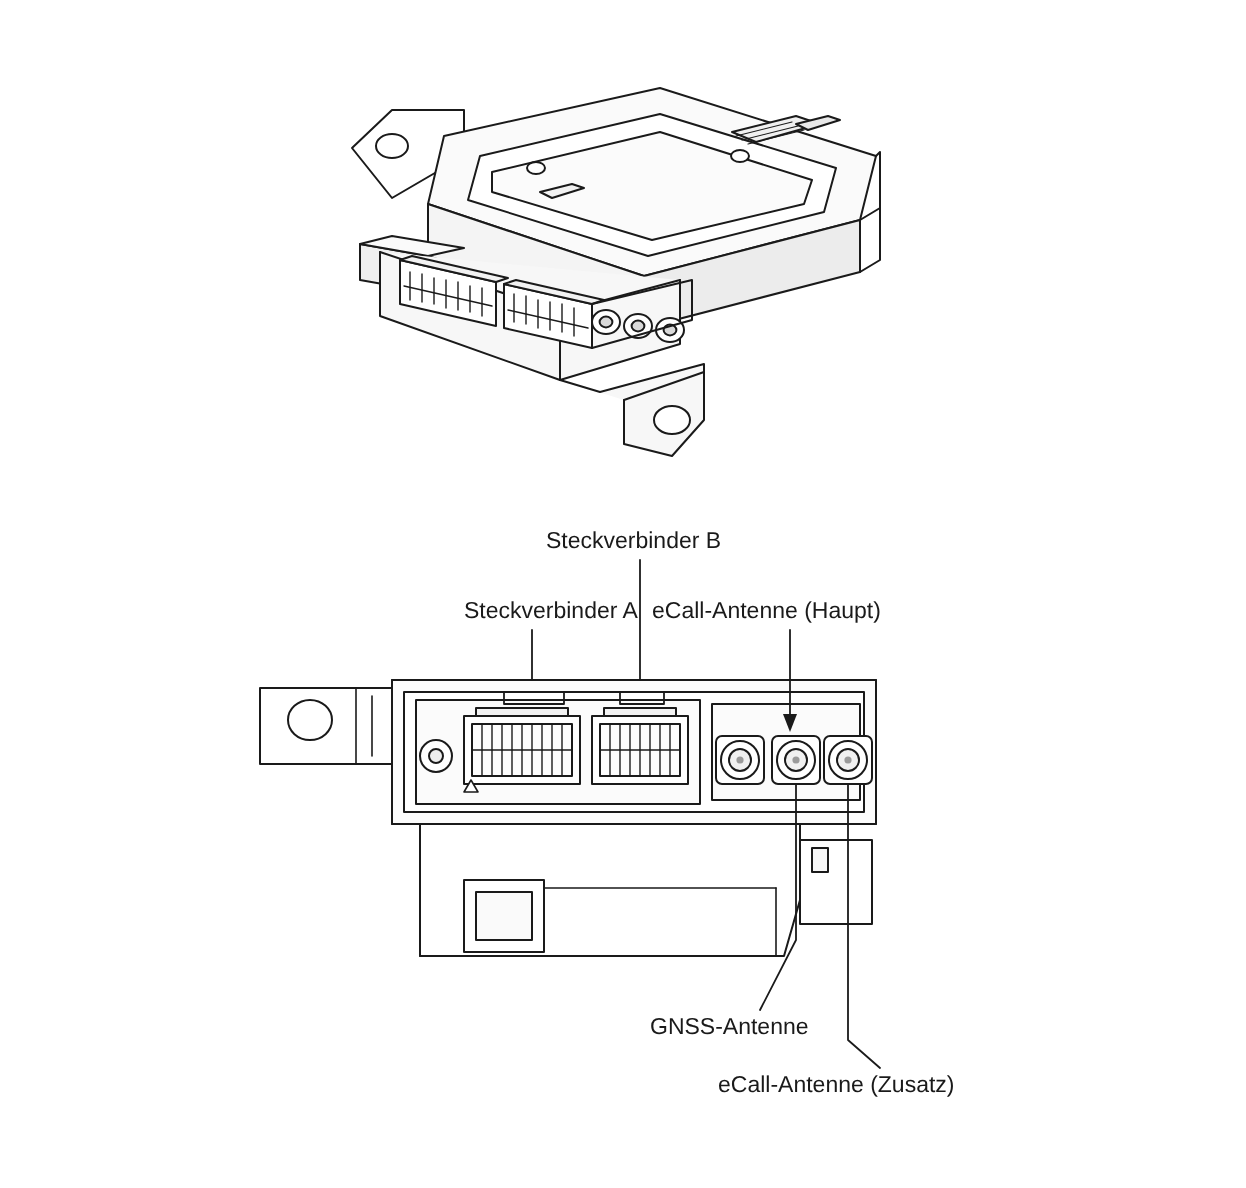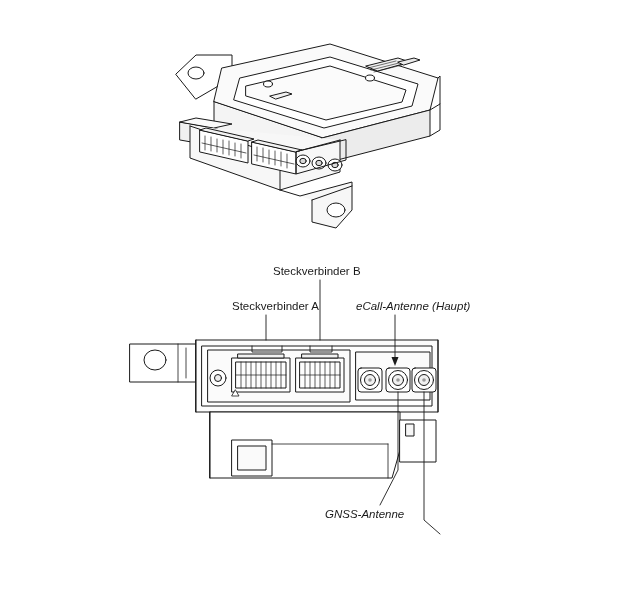--- a/index.html
+++ b/index.html
@@ -24,22 +24,22 @@
   .label {
     position: absolute;
     font-family: "Liberation Sans", sans-serif;
     font-size: 11.5px;
     color: #1a1a1a;
     white-space: nowrap;
     line-height: 13px;
   }
   #label-steckverbinder-b { left: 273px; top: 265px; }
   #label-steckverbinder-a { left: 232px; top: 300px; }
-  #label-ecall-haupt      { left: 356px; top: 300px; font-style: italic; }
-  #label-gnss             { left: 325px; top: 508px; font-style: italic; }
+  #label-ecall-haupt      { left: 326px; top: 300px; }
+  #label-gnss             { left: 325px; top: 508px; }
   #label-ecall-zusatz     { left: 359px; top: 537px; }
   svg { display: block; }
 </style>
 </head>
 <body>
 
 <div id="diagram-root">
 
   <svg width="623" height="594" viewBox="0 0 623 594">
 
@@ -223,14 +223,15 @@
   </svg>
 
   <div class="label" id="label-steckverbinder-b">Steckverbinder B</div>
 
   <div class="label" id="label-steckverbinder-a">Steckverbinder A</div>
 
   <div class="label" id="label-ecall-haupt">eCall-Antenne (Haupt)</div>
 
   <div class="label" id="label-gnss">GNSS-Antenne</div>
 
+  <div class="label" id="label-ecall-zusatz">eCall-Antenne (Zusatz)</div>
 
 </div>
 
 </body></html>

